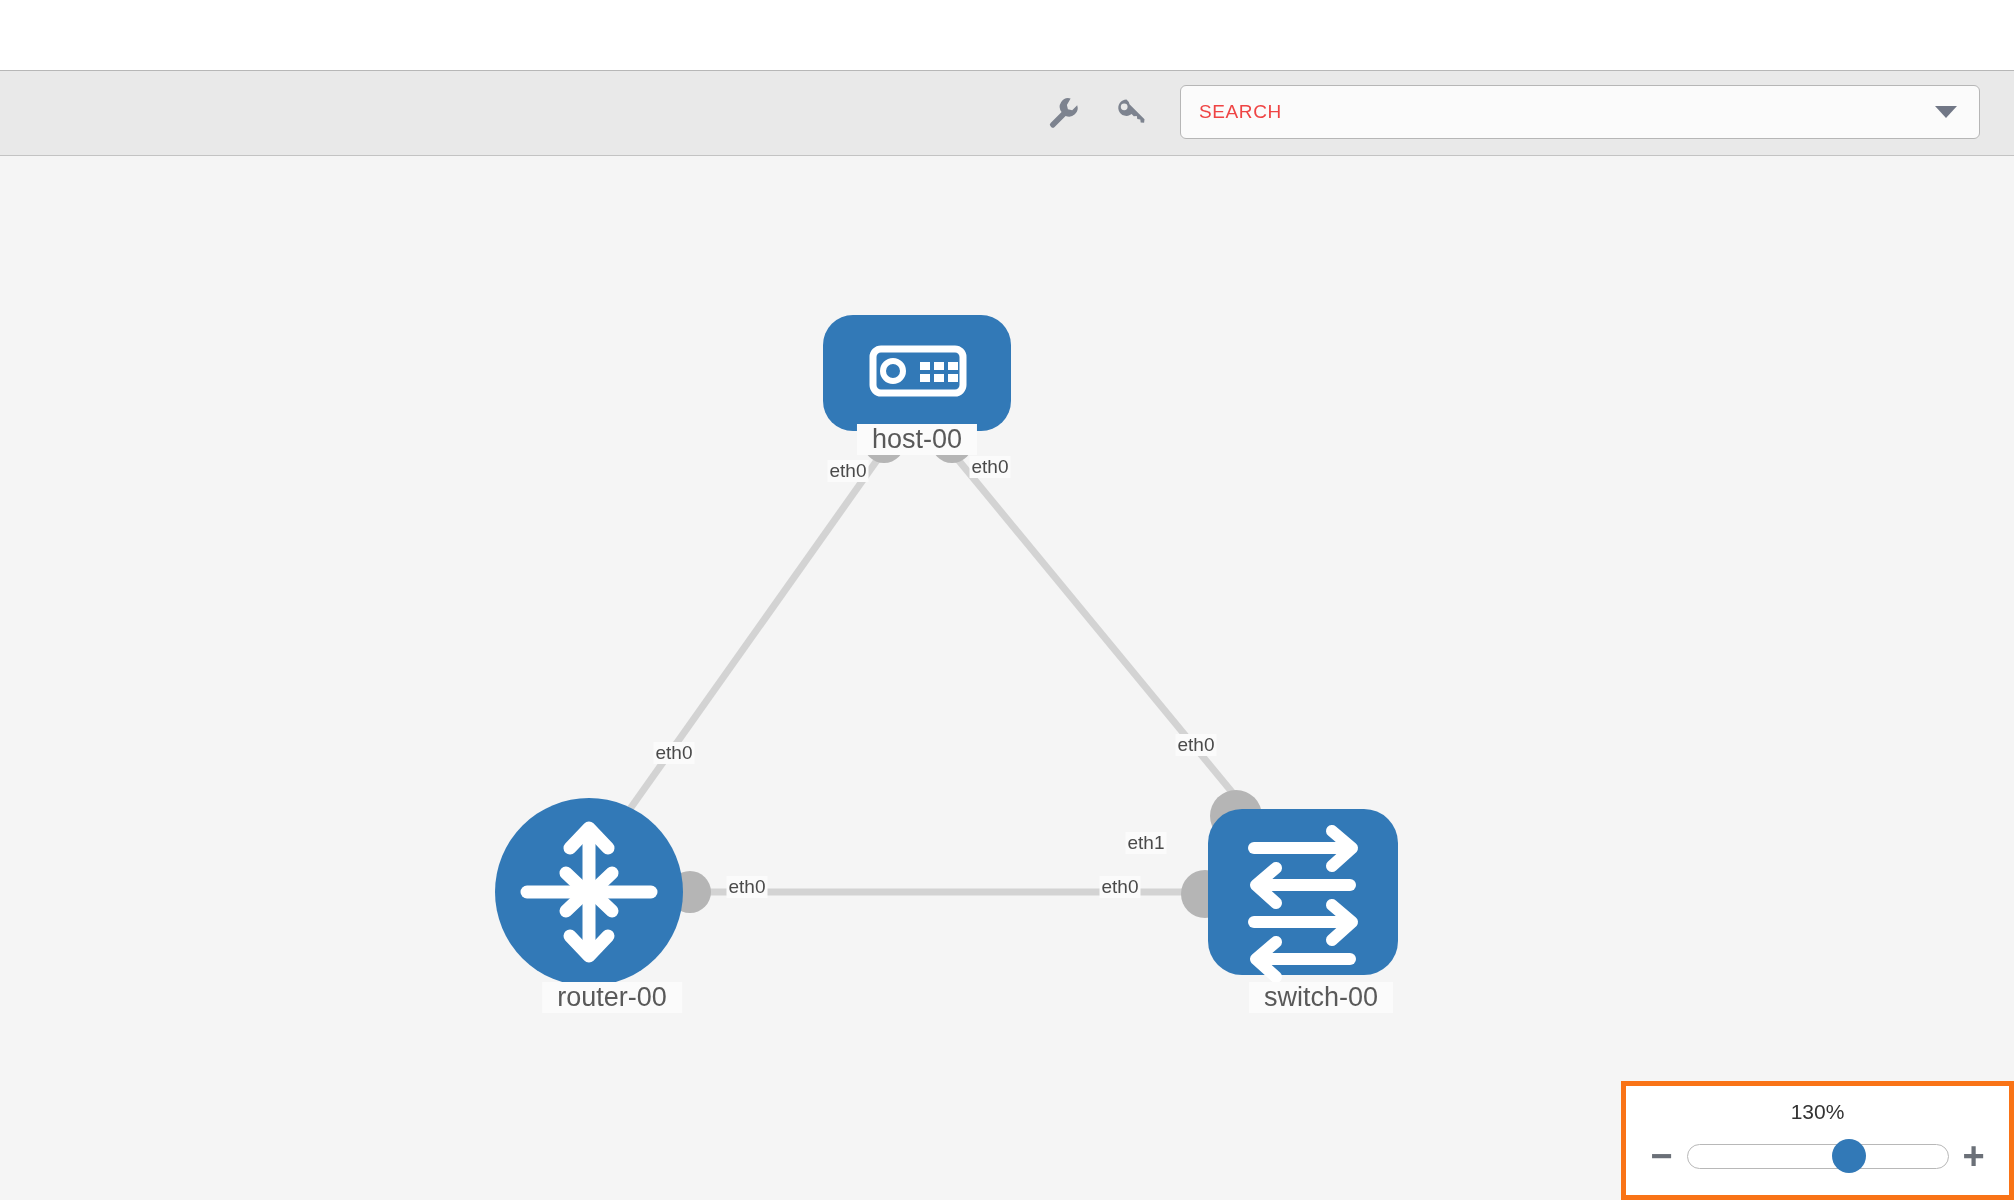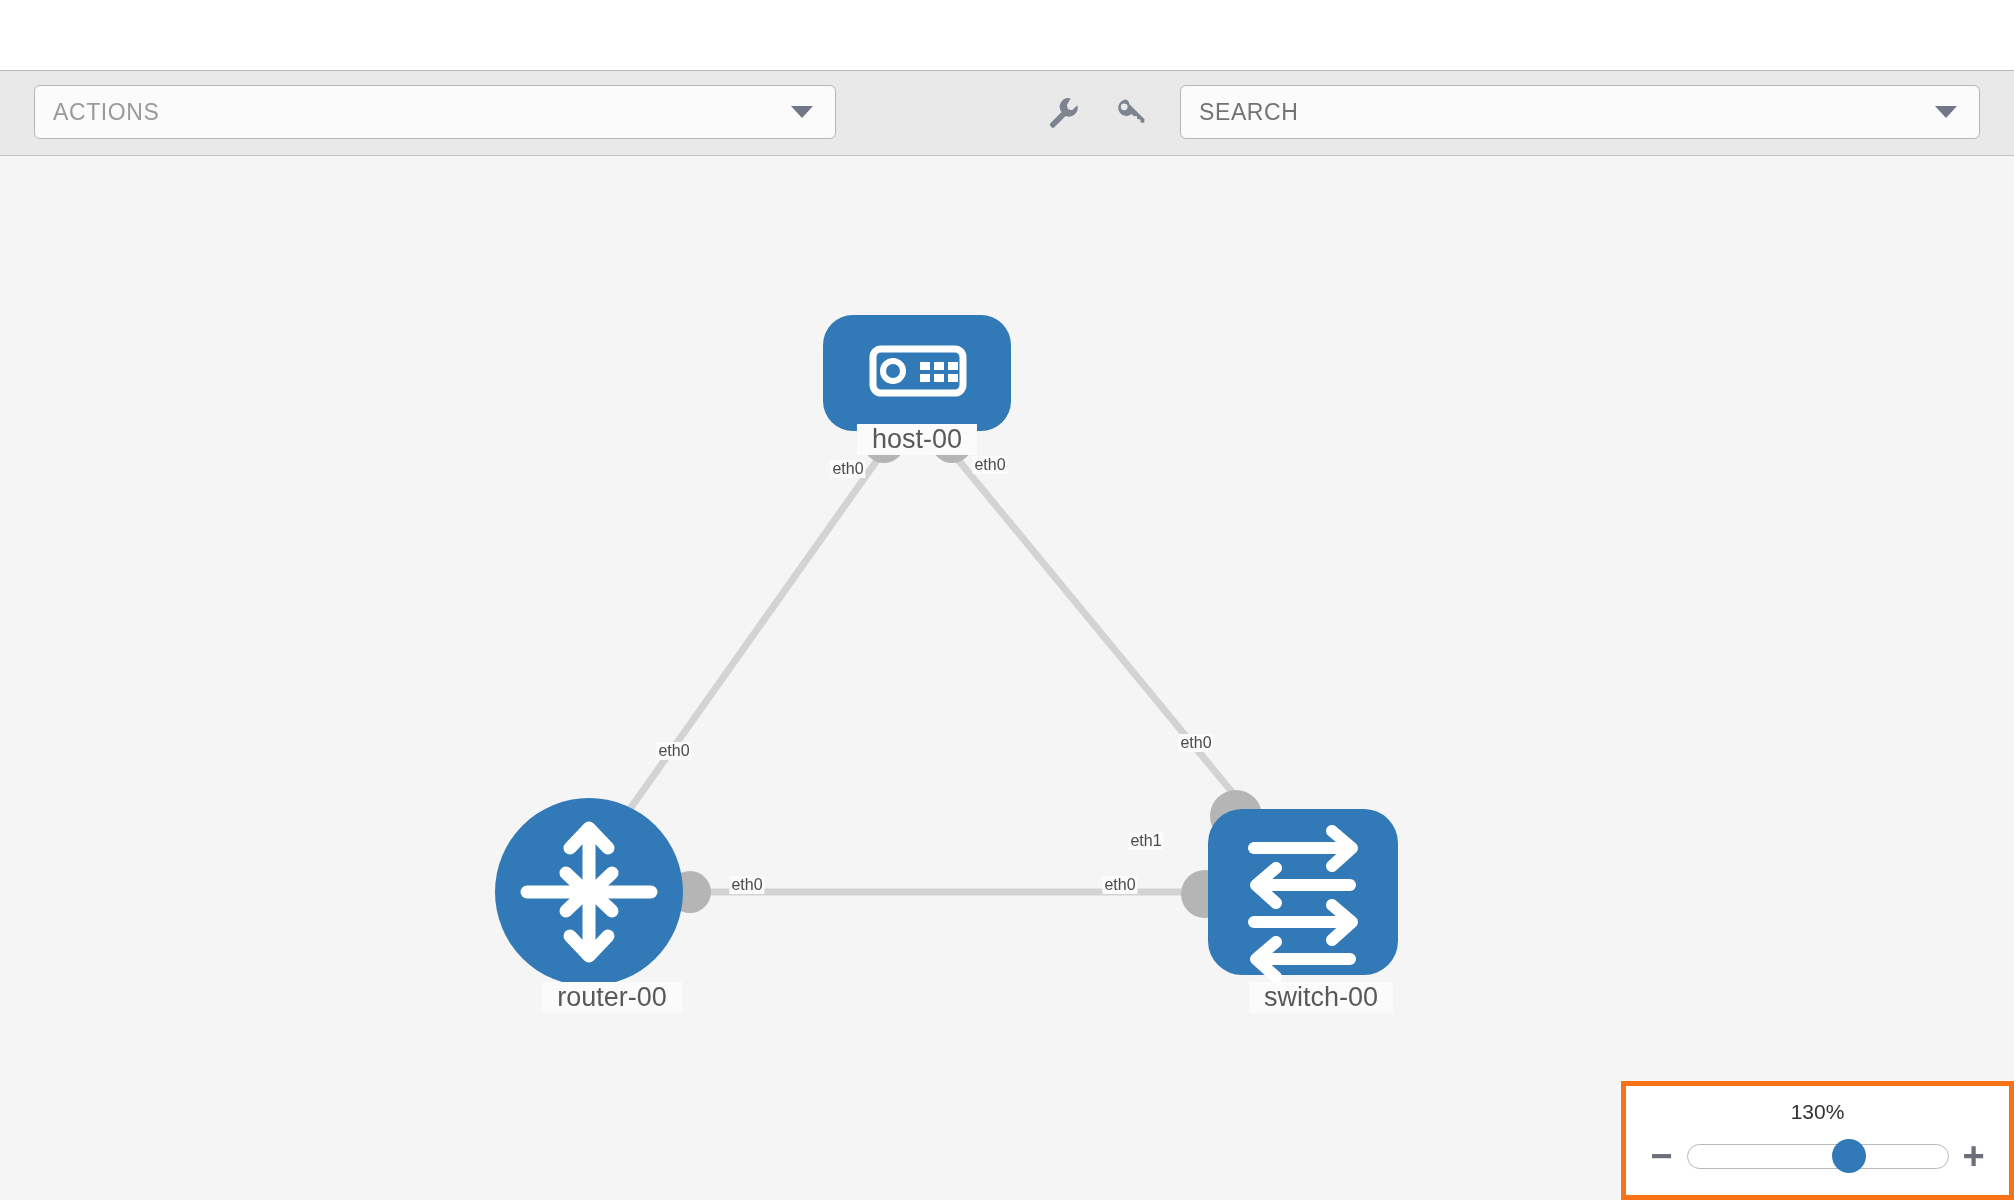--- a/index.html
+++ b/index.html
@@ -76,22 +76,22 @@
     position: absolute; left: 1180px; top: 14px;
     width: 800px; height: 54px;
     background: #fbfbfb;
     border: 1px solid #b6b6b6;
     border-radius: 6px;
     display: flex; align-items: center;
     cursor: text;
   }
   .search-label {
     margin-left: 18px;
-    font-size: 23px;
-    color: #737373;
+    font-size: 19px;
+    color: #ef4444;
     letter-spacing: 0.6px;
   }
 
   
   .canvas {
     position: absolute; left: 0; top: 156px;
     width: 2014px; height: 1044px;
     background: #f5f5f5;
     overflow: hidden;
   }
@@ -101,21 +101,21 @@
     position: absolute;
     font-size: 27px;
     color: #595959;
     background: #fbfbfb;
     padding: 0 15px;
     white-space: nowrap;
     transform: translateX(-50%);
   }
   .edge-label {
     position: absolute;
-    font-size: 16px;
+    font-size: 19px;
     color: #4a4a4a;
     background: #fbfbfb;
     padding: 0 2px;
     white-space: nowrap;
     transform: translateX(-50%);
   }
 
   
   .zoom-panel {
     position: absolute; left: 1621px; top: 1081px;
@@ -157,24 +157,20 @@
   }
 </style>
 </head>
 <body>
 
 <div id="app">
 
 
   <div class="toolbar">
 
-    <div class="actions-select">
-      <span class="actions-label">ACTIONS</span>
-      <span class="caret"></span>
-    </div>
 
     <span class="tool-icon icon-wrench">
       <svg width="36" height="36" viewBox="0 0 36 36" aria-hidden="true">
         <path d="M26.6 5.4 a8.6 8.6 0 0 0 -9.0 13.6 L6.6 29.9 a2.4 2.4 0 0 0 0 3.4 l0.6 0.6 a2.4 2.4 0 0 0 3.4 0 L21.6 22.9 a8.6 8.6 0 0 0 11.6 -10.6 l-5.0 5.0 -4.3 -1.0 -1.0 -4.3 z" fill="#7d838f"></path>
       </svg>
     </span>
 
     <span class="tool-icon icon-key">
       <svg width="36" height="36" viewBox="0 0 36 36" aria-hidden="true">
         <g fill="#7d838f">

